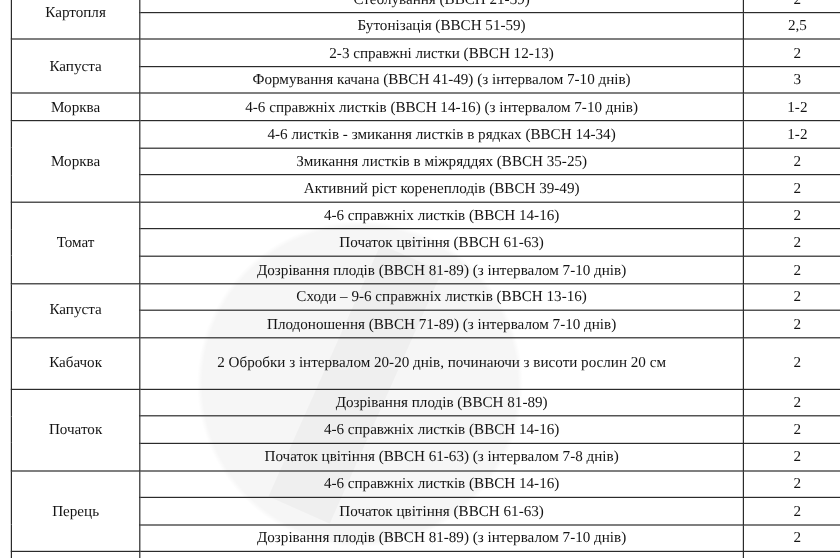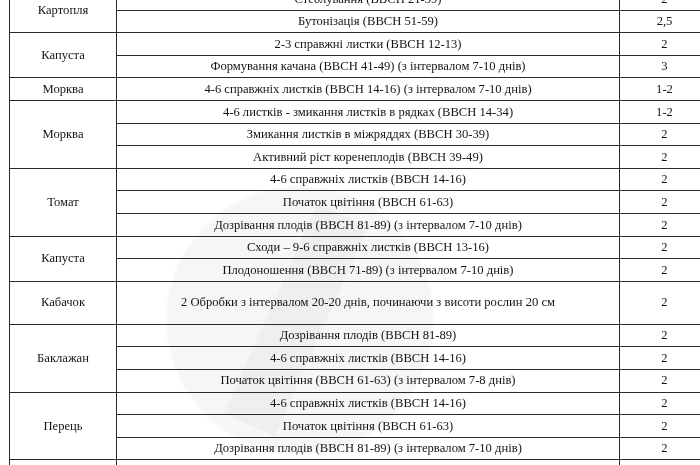--- a/index.html
+++ b/index.html
@@ -121,21 +121,21 @@
             <td class="crop" rowspan="1">Морква</td>
             <td class="stage">4-6 справжніх листків (ВВСН 14-16) (з інтервалом 7-10 днів)</td>
             <td class="rate">1-2</td>
           </tr>
           <tr class="r">
             <td class="crop" rowspan="3">Морква</td>
             <td class="stage">4-6 листків - змикання листків в рядках (ВВСН 14-34)</td>
             <td class="rate">1-2</td>
           </tr>
           <tr class="r">
-            <td class="stage">Змикання листків в міжряддях (ВВСН 30-39)</td>
+            <td class="stage">Змикання листків в міжряддях (ВВСН 35-25)</td>
             <td class="rate">2</td>
           </tr>
           <tr class="r">
             <td class="stage">Активний ріст коренеплодів (ВВСН 39-49)</td>
             <td class="rate">2</td>
           </tr>
           <tr class="r">
             <td class="crop" rowspan="3">Томат</td>
             <td class="stage">4-6 справжніх листків (ВВСН 14-16)</td>
             <td class="rate">2</td>
@@ -156,21 +156,21 @@
           <tr class="r">
             <td class="stage">Плодоношення (ВВСН 71-89) (з інтервалом 7-10 днів)</td>
             <td class="rate">2</td>
           </tr>
           <tr class="r tall">
             <td class="crop" rowspan="1">Кабачок</td>
             <td class="stage">2 Обробки з інтервалом 20-20 днів, починаючи з висоти рослин 20 см</td>
             <td class="rate">2</td>
           </tr>
           <tr class="r">
-            <td class="crop" rowspan="3">Баклажан</td>
+            <td class="crop" rowspan="3">Початок</td>
             <td class="stage">Дозрівання плодів (ВВСН 81-89)</td>
             <td class="rate">2</td>
           </tr>
           <tr class="r">
             <td class="stage">4-6 справжніх листків (ВВСН 14-16)</td>
             <td class="rate">2</td>
           </tr>
           <tr class="r">
             <td class="stage">Початок цвітіння (ВВСН 61-63) (з інтервалом 7-8 днів)</td>
             <td class="rate">2</td>

